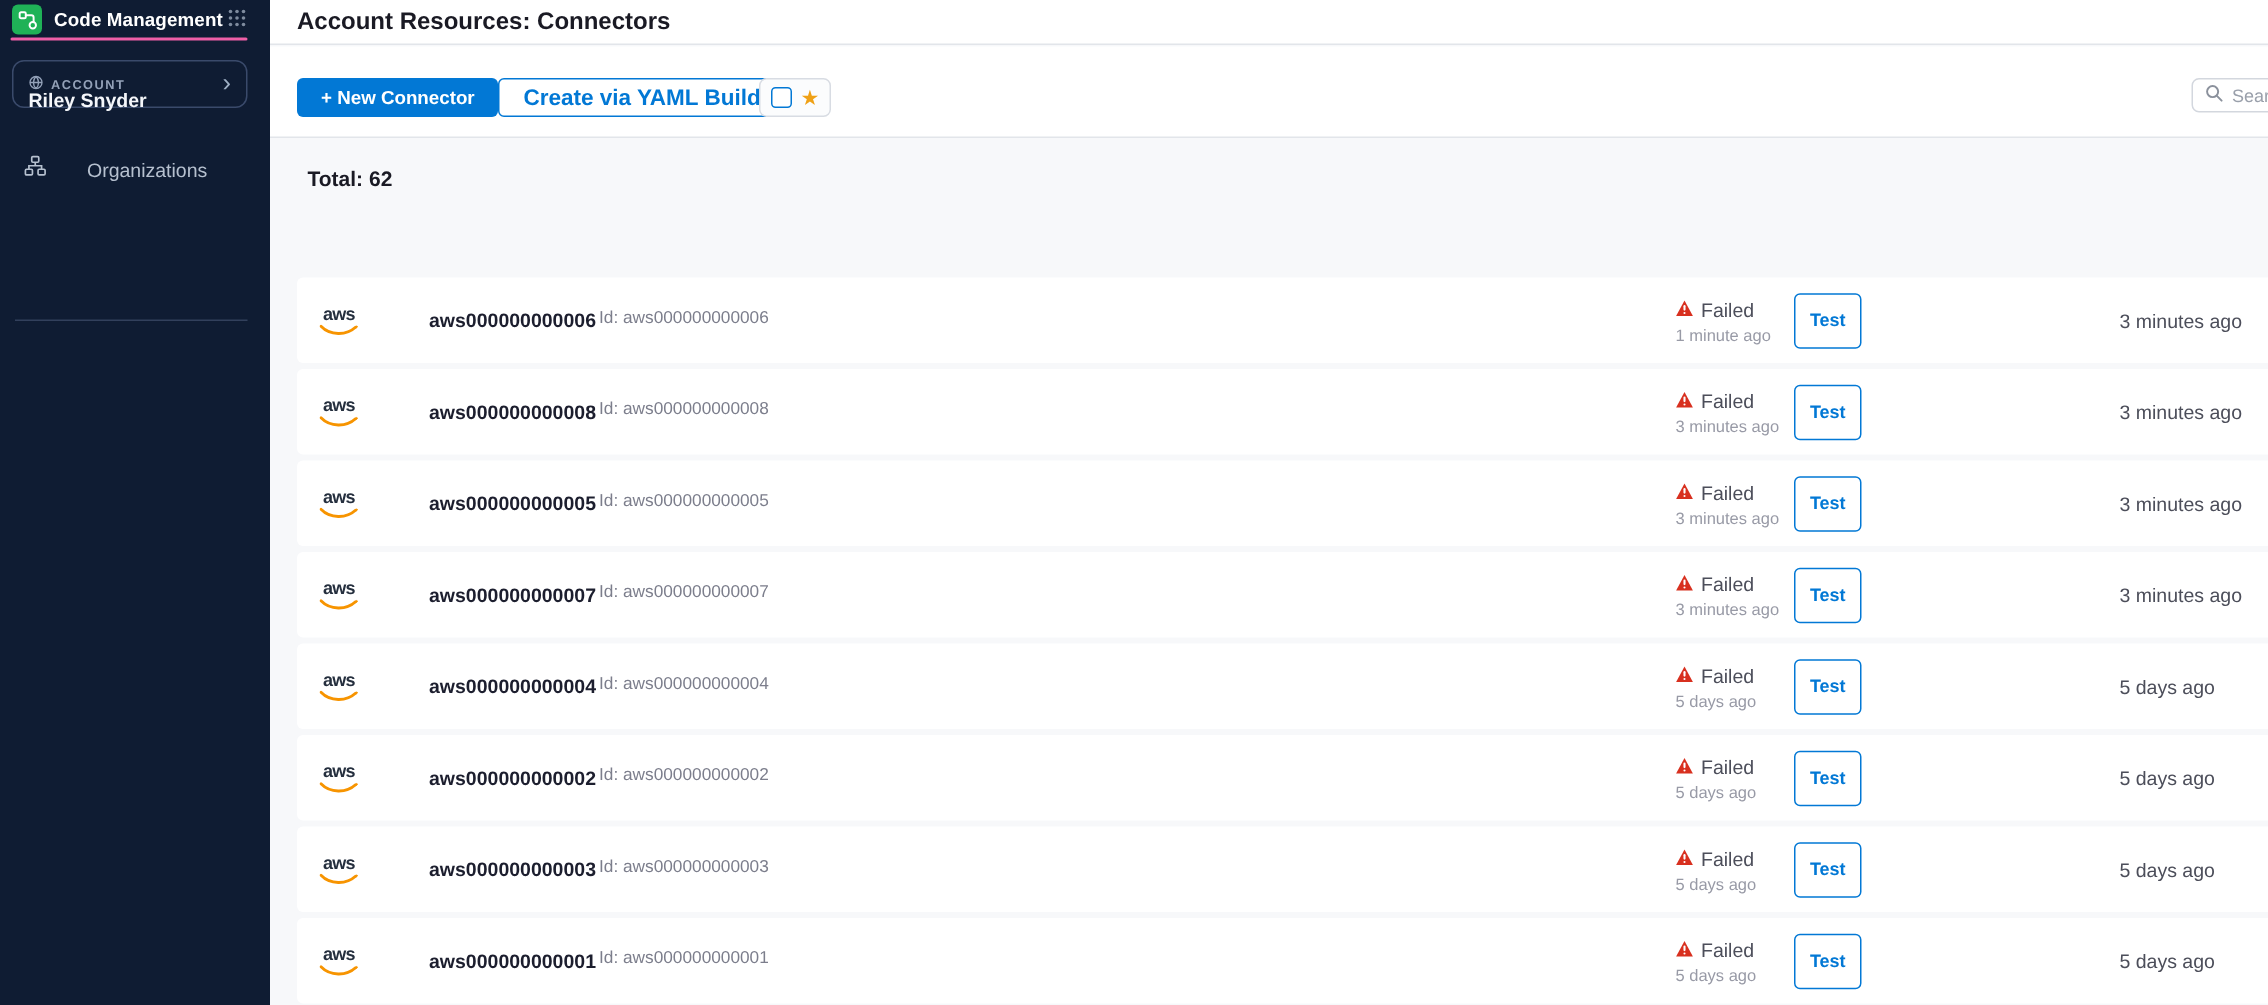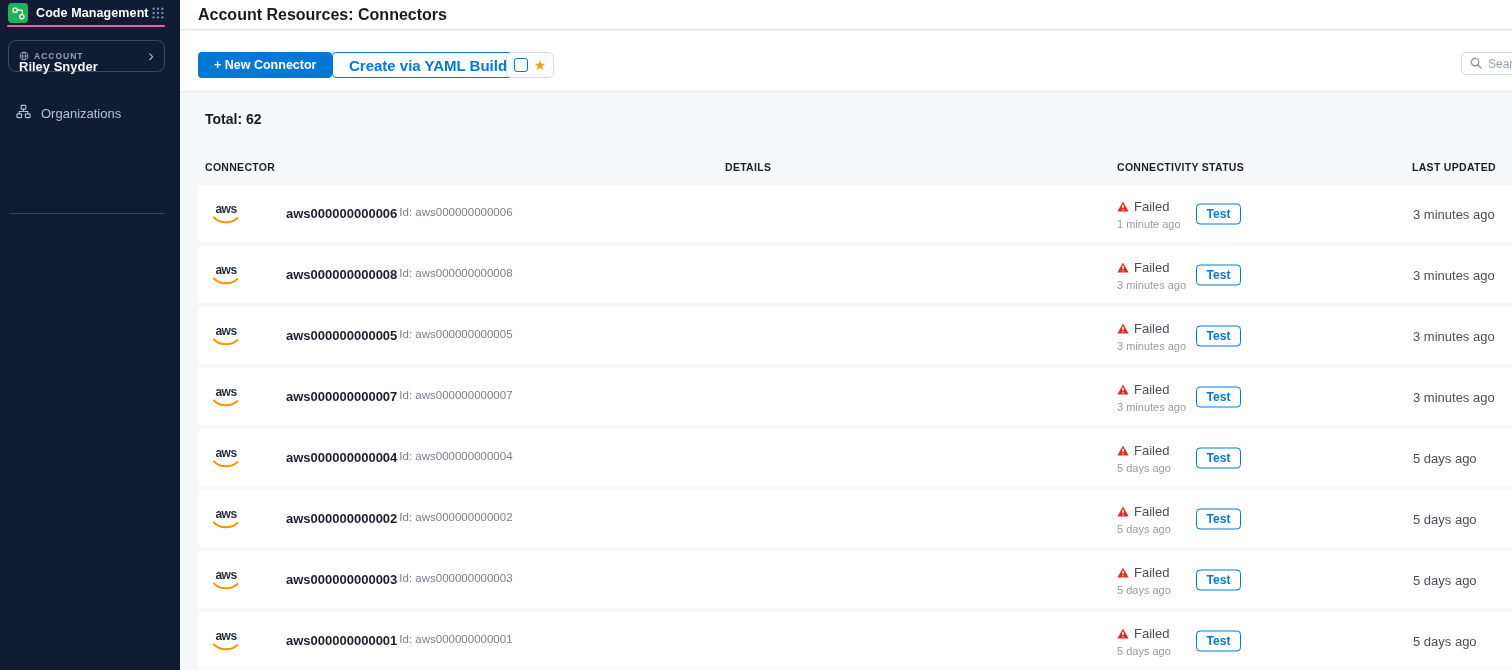--- a/index.html
+++ b/index.html
@@ -15,21 +15,21 @@
   .sb-grid { position:absolute; right:16px; top:5px; }
   .sb-pink { position:absolute; left:7px; top:25px; width:158px; height:2px; background:#ee5fa7; border-radius:2px; }
 
   .acct-box { position:absolute; left:8px; top:40px; width:157px; height:32px; border:1px solid #3a4a6b; border-radius:8px; cursor:pointer; }
   .acct-row1 { position:absolute; left:10px; top:6px; display:flex; align-items:center; gap:5px; }
   .acct-label { font-size:8.5px; font-weight:bold; letter-spacing:1px; color:#93a1b8; }
   .acct-name { position:absolute; left:10px; top:18px; font-size:13px; font-weight:600; color:#f4f6fa; }
   .acct-chevron { position:absolute; right:10px; top:50%; transform:translateY(-54%); color:#9fb0c5; font-size:17px; line-height:1; }
 
   .nav { position:absolute; left:0; top:96px; width:180px; }
-  .nav-item { position:relative; height:30px; margin:2px 6px; display:flex; align-items:center; gap:10px; padding-left:10px; border-radius:4px; cursor:pointer; }
+  .nav-item { position:relative; height:30px; margin:2px 6px; display:flex; align-items:center; gap:27px; padding-left:10px; border-radius:4px; cursor:pointer; }
   .nav-item .nav-label { font-size:13px; color:#b6c0cf; }
   .nav-item.selected { background:#1d3356; }
   .nav-item.selected .nav-label { color:#3fb3e4; font-weight:600; }
   .sb-divider { position:absolute; left:10px; top:213px; width:155px; height:1px; background:#32405c; }
 
   
   .main { position:absolute; left:180px; top:0; width:1332px; height:670px; background:#f7f8fa; }
   .page-header { position:absolute; left:0; top:0; width:1332px; height:30px; background:#fff; border-bottom:1px solid #e2e5ea; }
   .page-title { position:absolute; left:18px; top:6px; font-size:16px; font-weight:bold; color:#1a1a24; }
 
@@ -54,21 +54,21 @@
   .cell-connector { position:absolute; left:14px; top:0; height:57px; display:flex; align-items:center; gap:10px; }
   .aws-logo { display:flex; flex-direction:column; align-items:center; width:28px; }
   .aws-word { font-size:12px; font-weight:bold; color:#252f3e; letter-spacing:-.5px; line-height:1; }
   .name-wrap { display:flex; flex-direction:row; gap:2px;margin-left:36px; }
   .row-name { font-size:13px; font-weight:bold; color:#1c1e2e; }
   .row-id { font-size:11.5px; color:#7c7e8c; }
   .cell-status { position:absolute; left:919px; top:50%; transform:translateY(-50%); }
   .status-line { display:flex; align-items:center; gap:5px; }
   .status-label { font-size:13px; color:#4c4e5a; }
   .status-time { font-size:11px; color:#989aa6; margin-top:2px; }
-  .test-btn { position:absolute; left:998px; top:50%; transform:translateY(-50%); width:45px; height:21px; background:#fff; border:1px solid #0278d5; border-radius:4px; color:#0278d5; font-size:12px; font-weight:bold; cursor:pointer; font-family:inherit; line-height:1; }
+  .test-btn { position:absolute; left:998px; top:50%; transform:translateY(-50%); width:45px; height:37px; background:#fff; border:1px solid #0278d5; border-radius:4px; color:#0278d5; font-size:12px; font-weight:bold; cursor:pointer; font-family:inherit; line-height:1; }
   .cell-updated { position:absolute; left:1215px; top:50%; transform:translateY(-50%); font-size:13px; color:#4c4e5a; }
 </style>
 </head>
 <body>
 
 <div class="screen">
 
   <div class="sidebar">
     <div class="sb-header">
       <span class="sb-logo">
@@ -146,26 +146,20 @@
         </span>
         <input type="text" placeholder="Search" style="">
       </div>
     </div>
 
     <div class="total-line">
       <span>Total:</span>
       <span>62</span>
     </div>
 
-    <div class="col-headers">
-      <span class="col-h c0">CONNECTOR</span>
-      <span class="col-h c1">DETAILS</span>
-      <span class="col-h c2">CONNECTIVITY STATUS</span>
-      <span class="col-h c3">LAST UPDATED</span>
-    </div>
 
     <div class="rows" id="rows">
   <div class="row">
     <div class="cell-connector">
       <span class="aws-logo">
         <span class="aws-word">aws</span>
         <svg width="26" height="9" viewBox="0 0 26 9" style="margin-top:1px">
           <path d="M1 1.5 C 7 7.8, 18 7.8, 24 2.2" stroke="#f79400" stroke-width="1.9" fill="none" stroke-linecap="round"></path>
           <path d="M24.6 0.8 l1.2 1.1 -1.8 1.4 z" fill="#f79400"></path>
         </svg>

